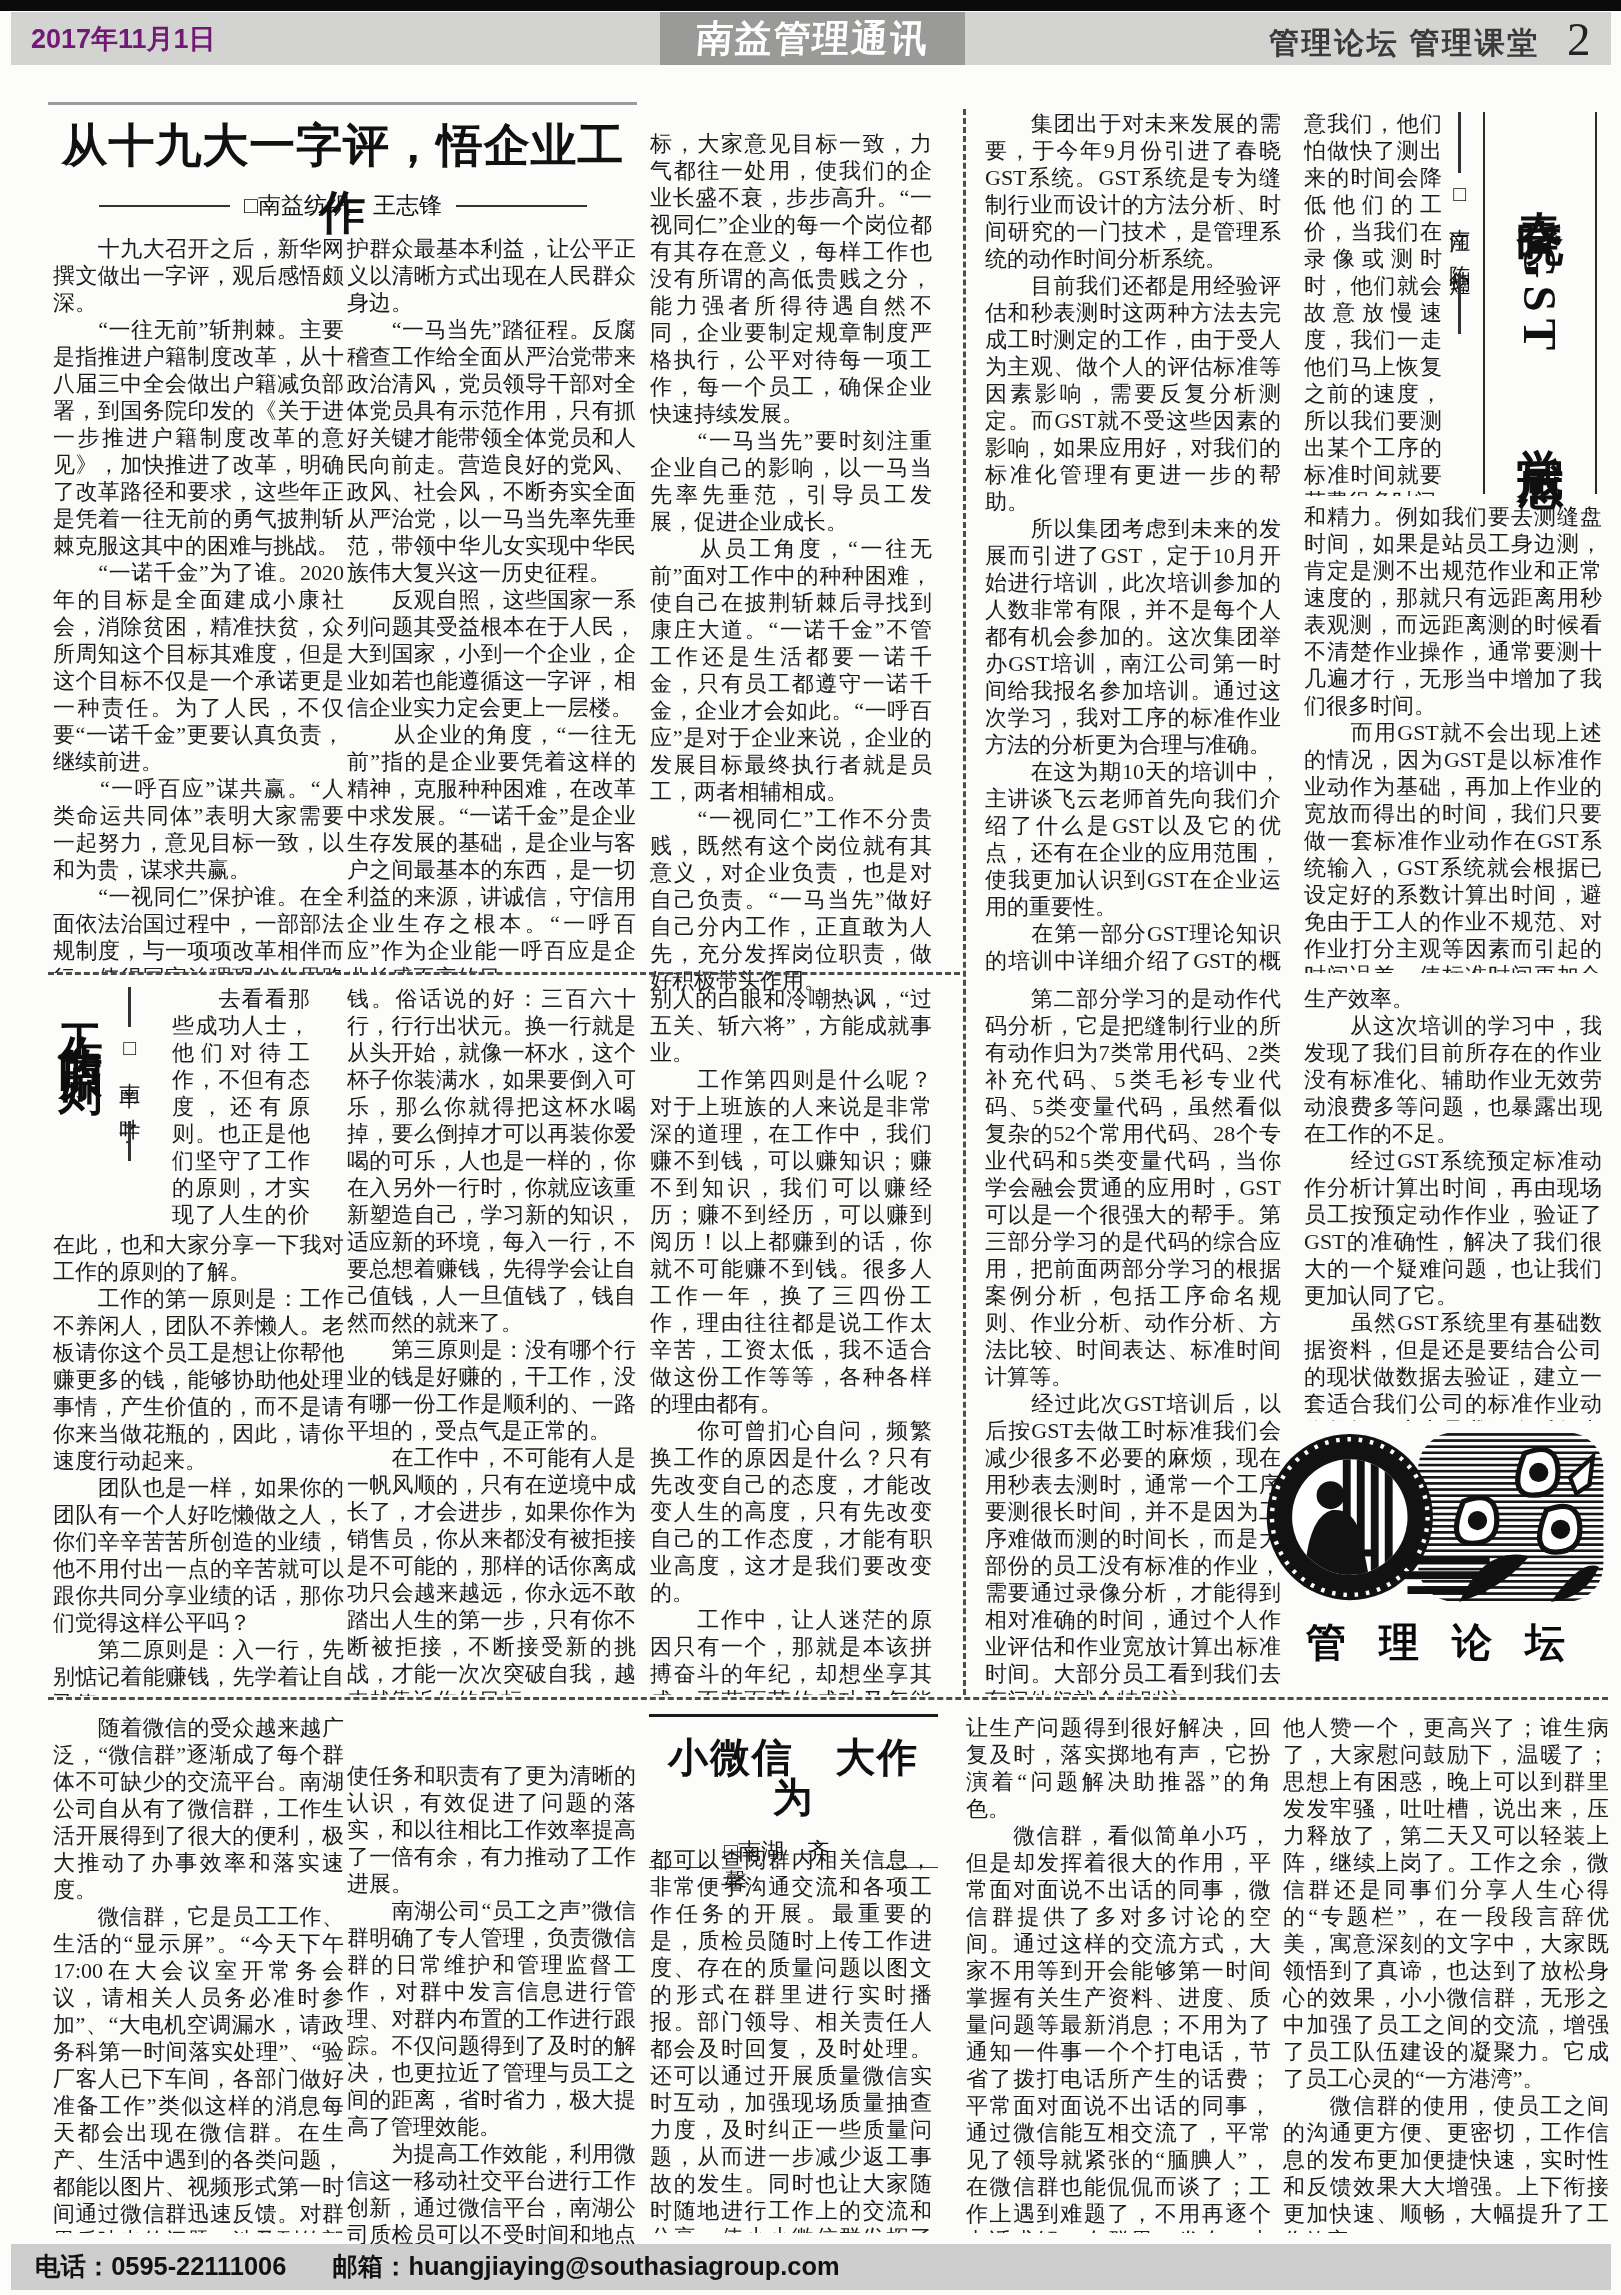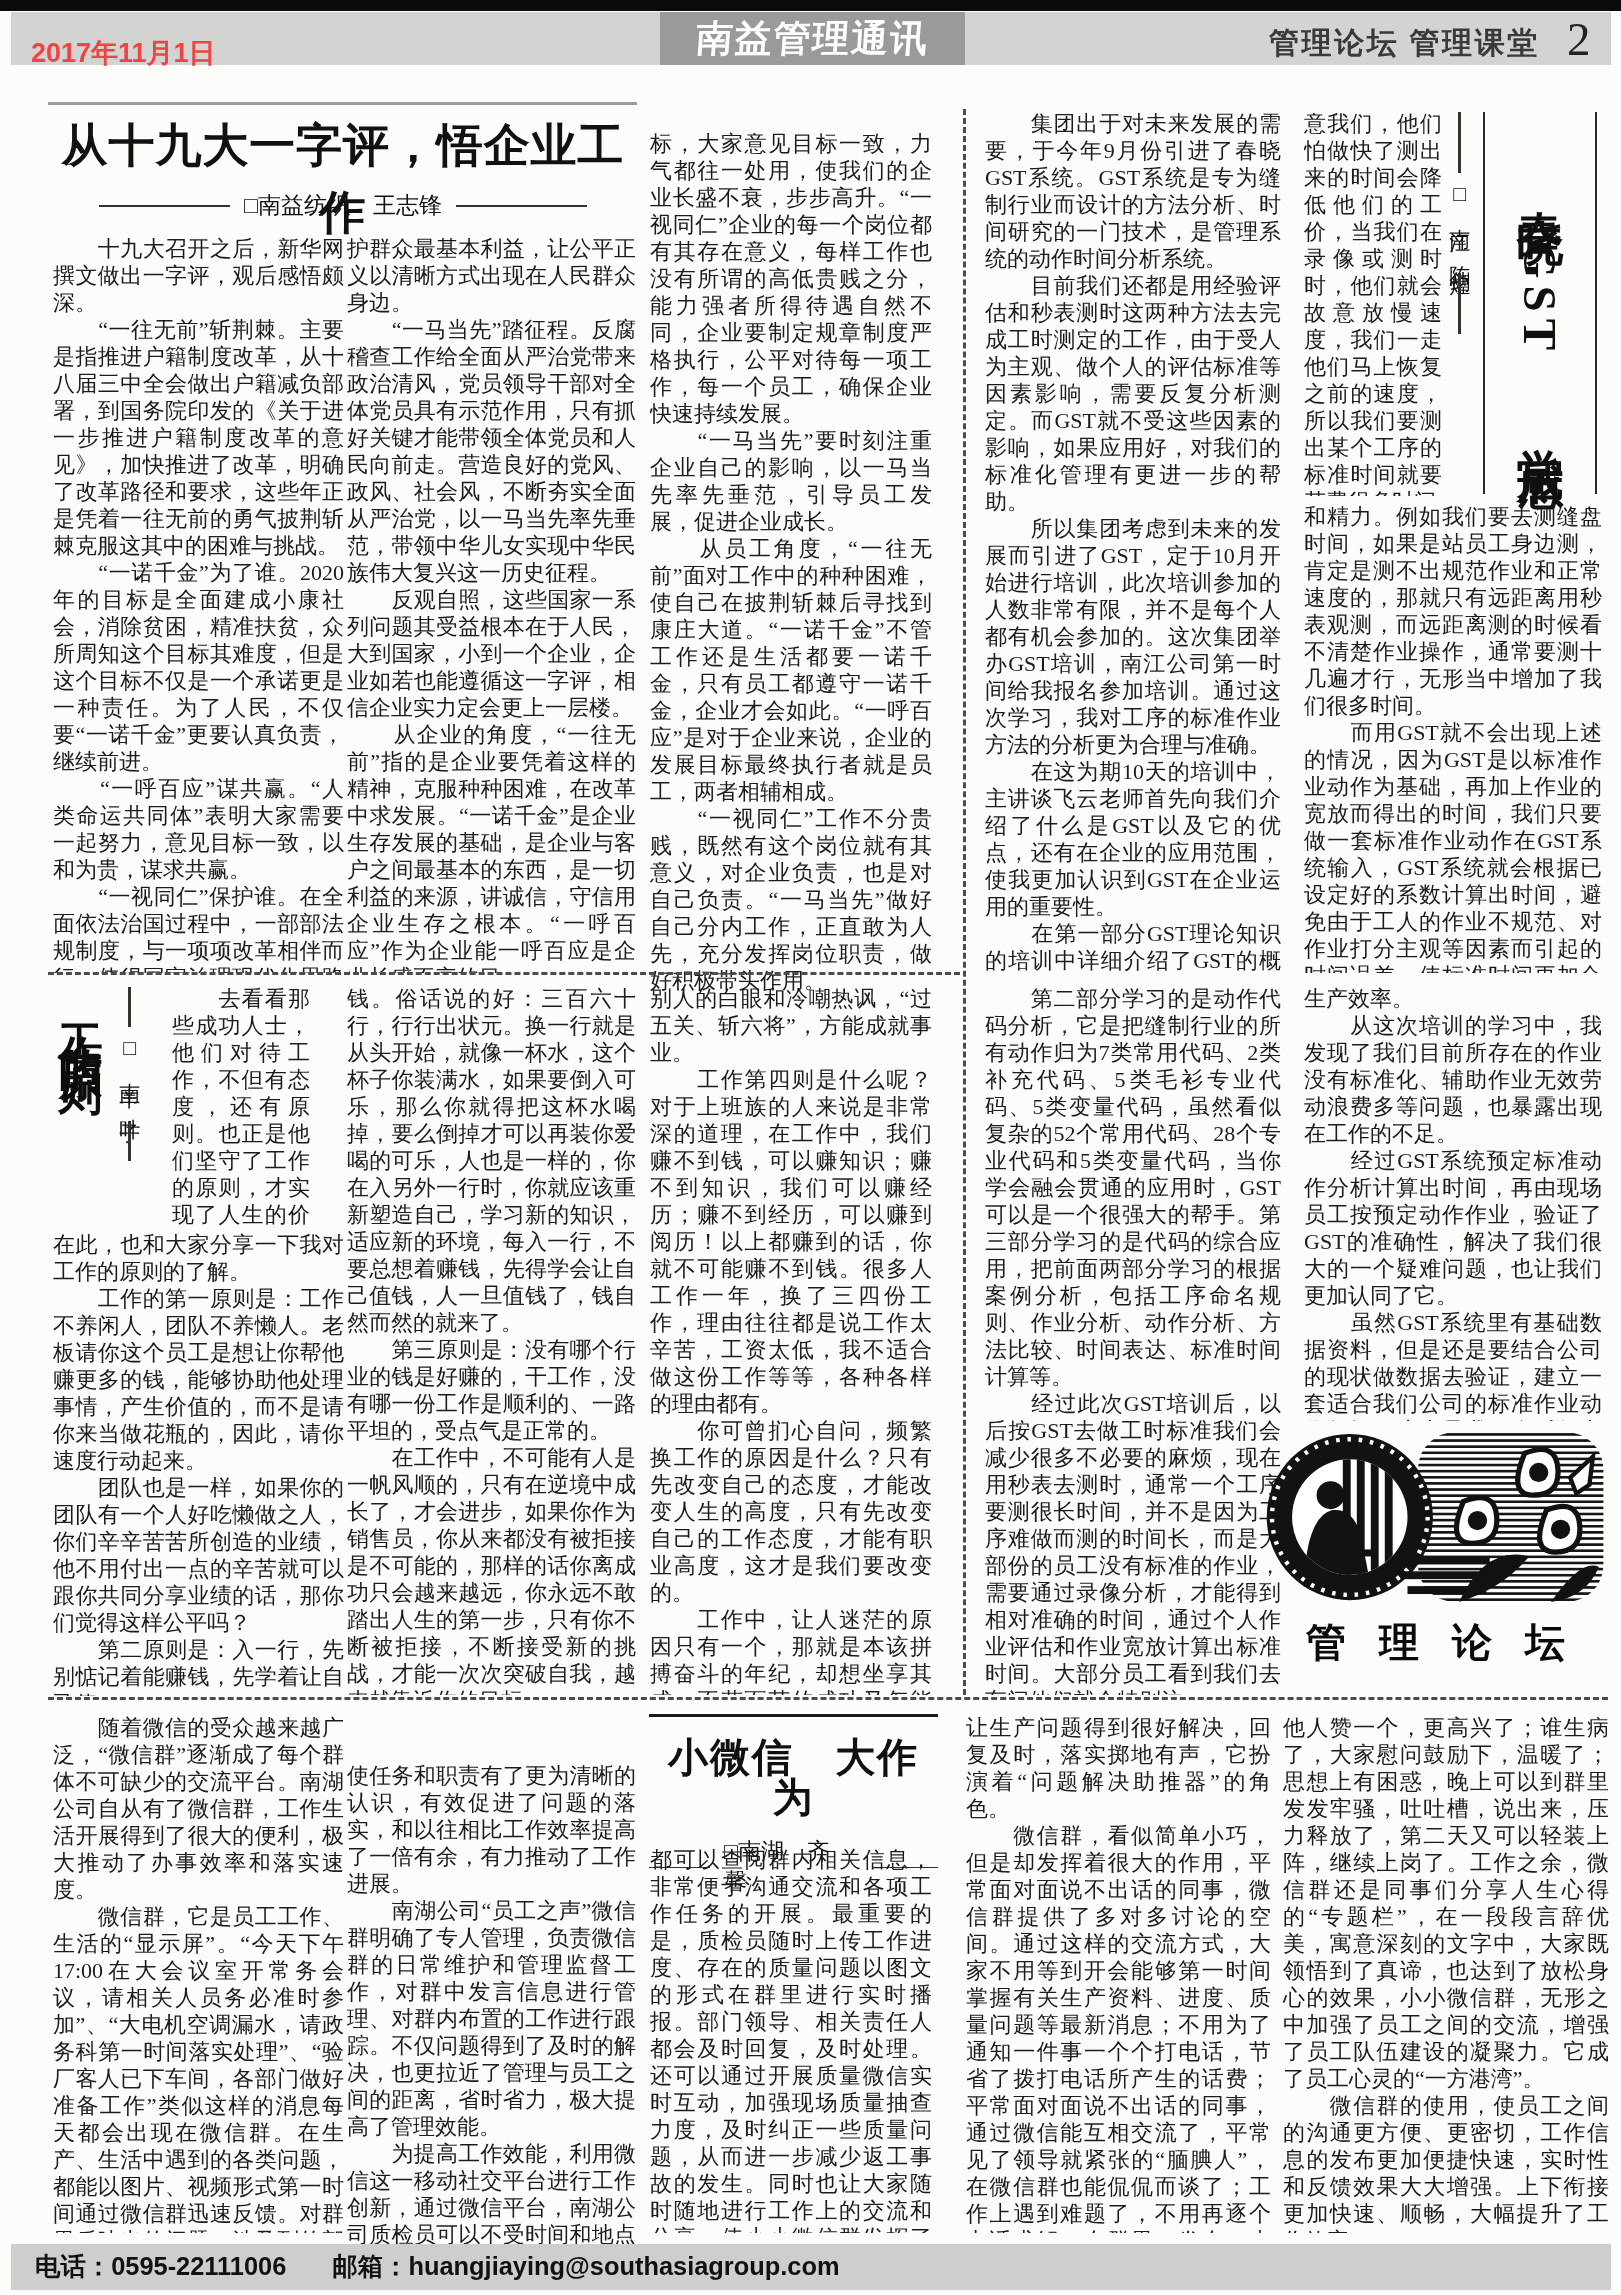--- a/index.html
+++ b/index.html
@@ -5,21 +5,21 @@
   html,body{margin:0;padding:0;background:#e8e8e6;}
   #page{position:relative;width:1621px;height:2295px;background:#fcfcfb;margin:0 auto;overflow:hidden;
         font-family:"Liberation Serif","DejaVu Serif",serif;color:#1c1c1c;}
   .abs{position:absolute;}
   .txt{position:absolute;font:22px/27px "Liberation Serif","DejaVu Serif",serif;color:#1b1b1b;
        text-align:justify;white-space:pre-wrap;overflow:hidden;}
   .vtext{writing-mode:vertical-rl;text-orientation:mixed;}
   
   #topbar{left:0;top:0;width:1621px;height:10.5px;background:#0b0b0b;}
   #hband{left:10.5px;top:12.3px;width:1600px;height:53px;background:#d3d3d1;}
-  #hdate{left:31px;top:40px;font:bold 27px/1 "Liberation Sans","DejaVu Sans",sans-serif;color:#ef4444;}
+  #hdate{left:31px;top:26px;font:bold 27px/1 "Liberation Sans","DejaVu Sans",sans-serif;color:#701a75;}
   #mastbox{left:660px;top:12.3px;width:305px;height:53px;background:#9a9a98;display:flex;align-items:center;justify-content:center;}
   #masttxt{font:bold 37px/1 "Liberation Serif","DejaVu Serif",serif;color:#fff;transform:skewX(-4deg);letter-spacing:1.8px;}
   #hsect{left:1269px;top:28px;font:bold 30px/1 "Liberation Serif","DejaVu Serif",serif;color:#3a3a3a;letter-spacing:2.6px;}
   #hpage{left:1567px;top:16px;font:47px/1 "Liberation Serif","DejaVu Serif",serif;color:#222;}
   #hrule{left:48px;top:102px;width:589px;height:2.6px;background:#9b9b9b;}
   
   #a19title{left:53px;top:112px;width:580px;height:67px;font:bold 46px/67px "Liberation Serif","DejaVu Serif",serif;
             text-align:center;letter-spacing:0.9px;color:#111;}
   .bylinerow{display:flex;align-items:center;justify-content:center;gap:14px;}
   #a19by{left:53px;top:191px;width:580px;height:30px;}

